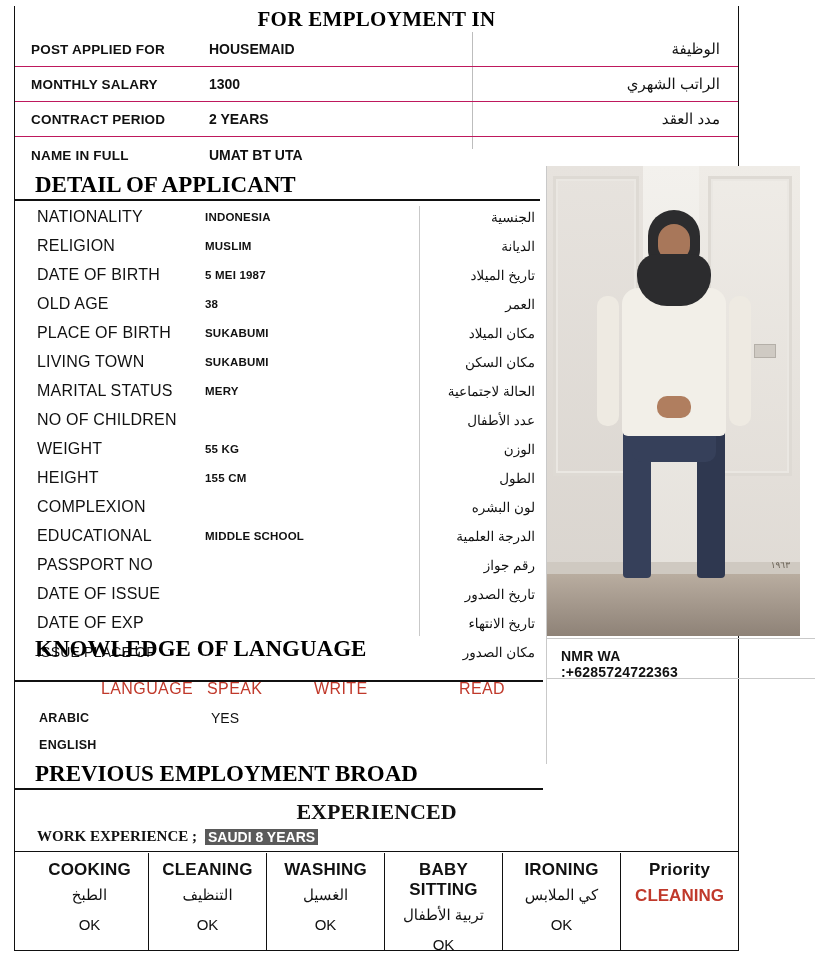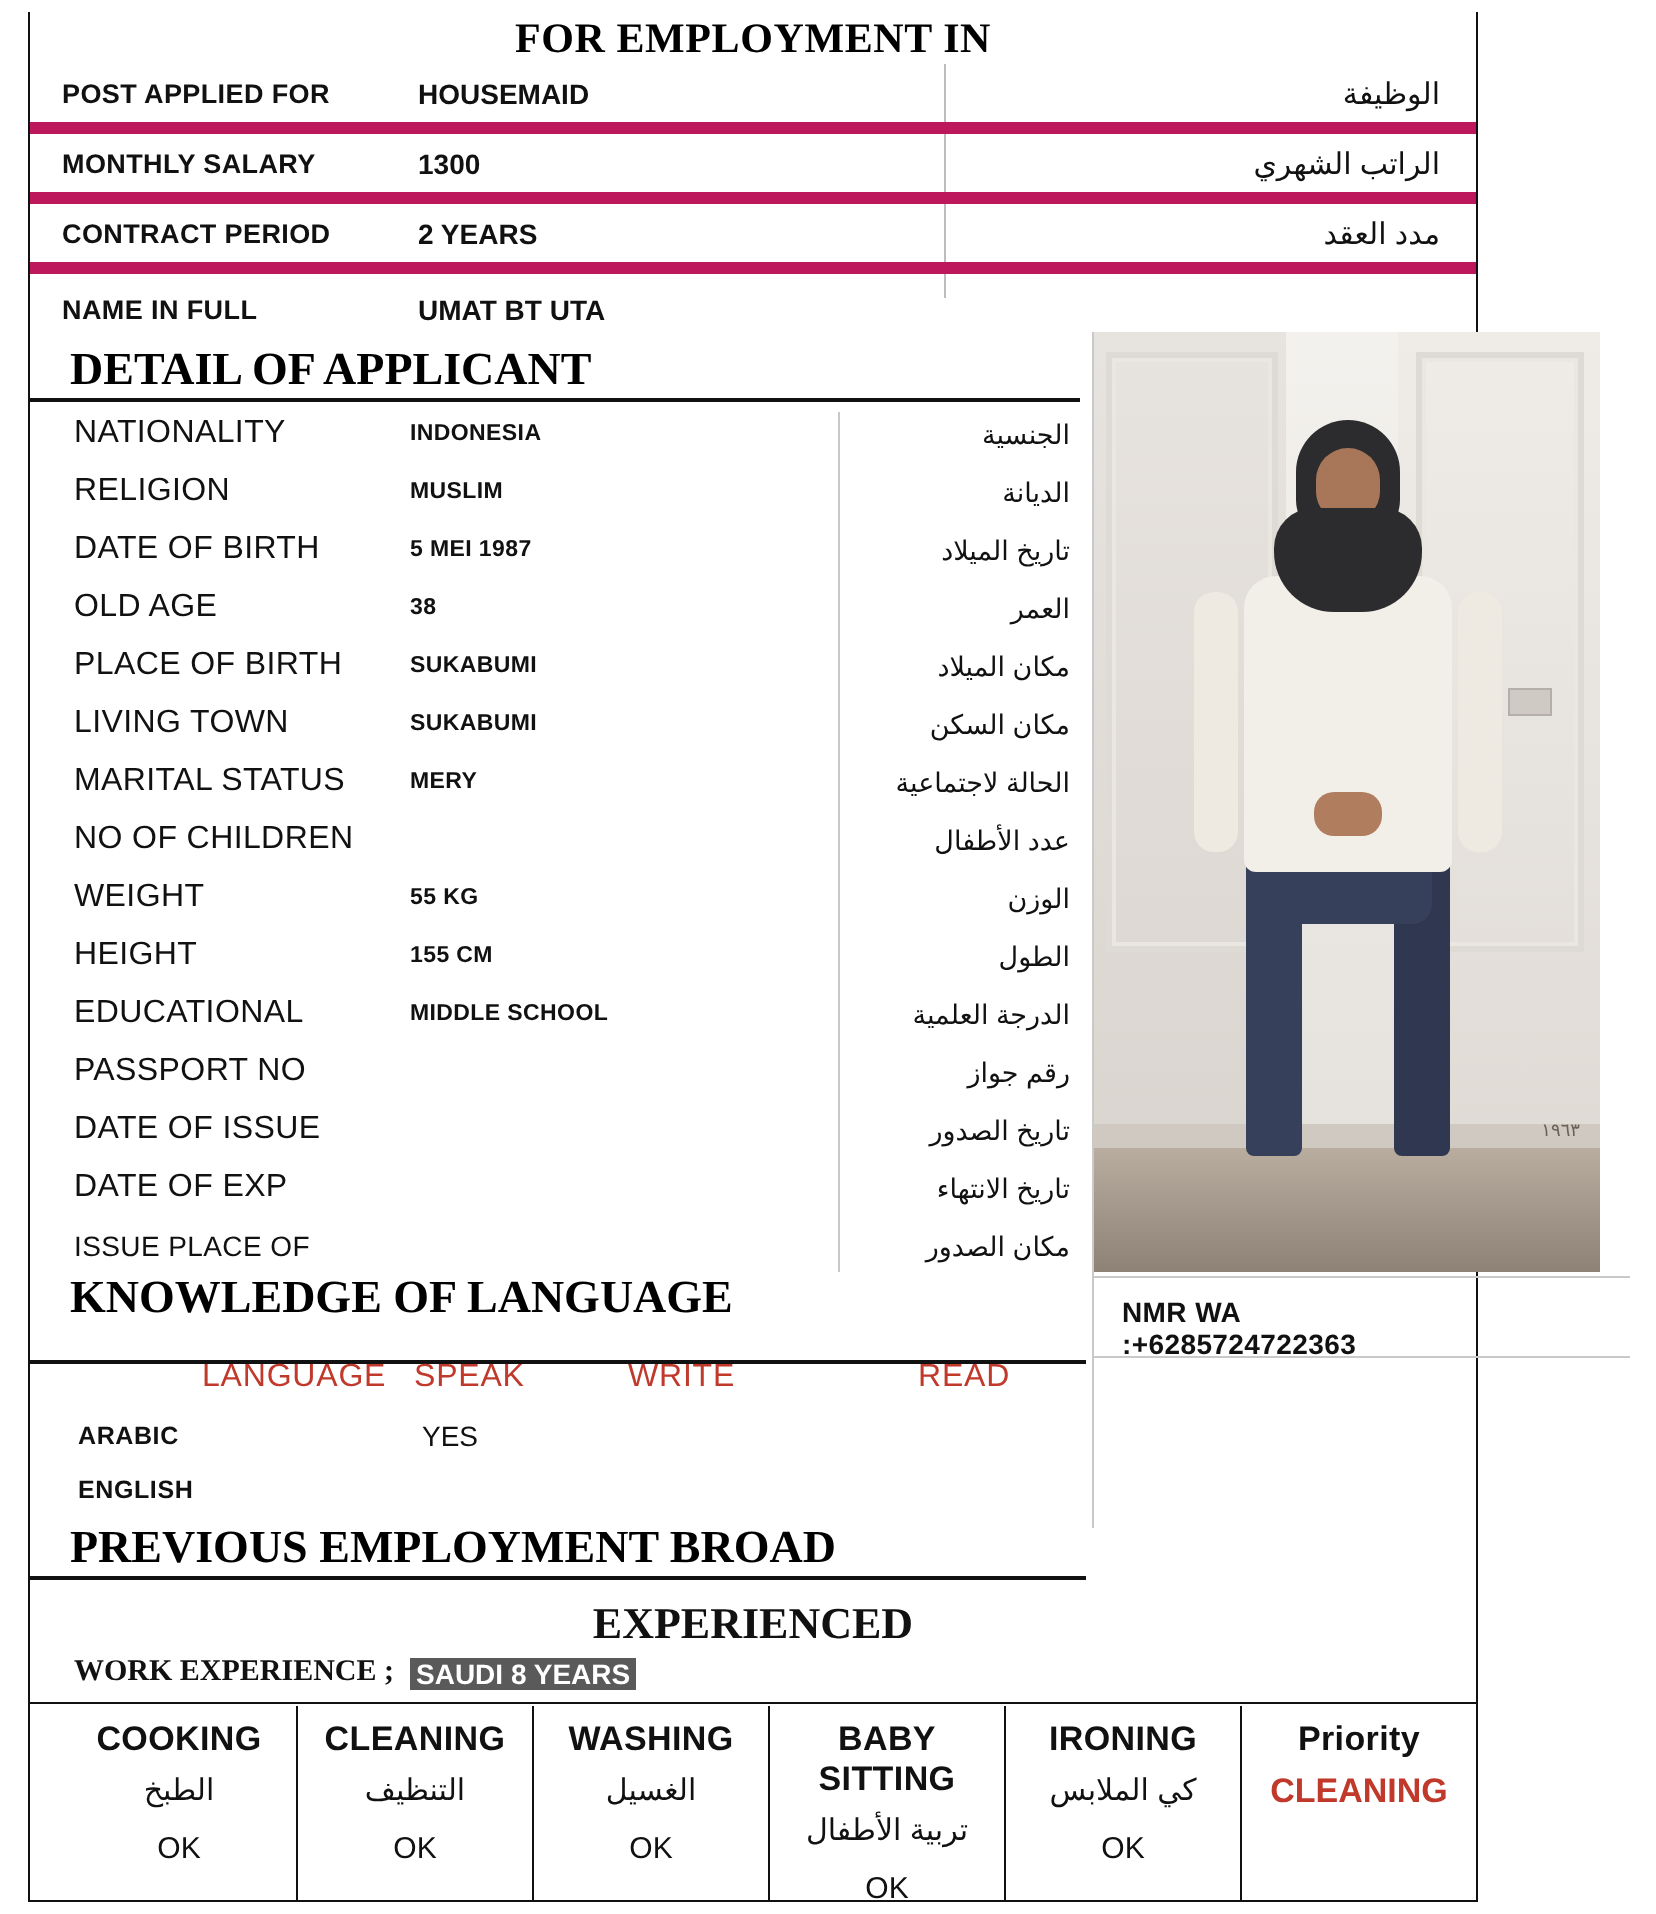--- a/index.html
+++ b/index.html
@@ -36,21 +36,21 @@
   }
   
   .topblock {
     position: absolute;
     left: 0; top: 26px; right: 0;
     height: 140px;
   }
   .toprow {
     position: relative;
     height: 35px;
-    border-bottom: 6px solid #be185d;
+    border-bottom: 1px solid #be185d;
   }
   .toprow:last-child { border-bottom: none; }
   .toprow .lbl {
     position: absolute;
     left: 16px; top: 50%;
     transform: translateY(-50%);
     font-size: 13.5px;
     font-weight: bold;
     letter-spacing: .2px;
     color: #111;
@@ -389,20 +389,25 @@
         <span class="dl">WEIGHT</span>
         <span class="dv">55  KG</span>
         <span class="da">الوزن</span>
       </div>
       <div class="drow">
         <span class="dl">HEIGHT</span>
         <span class="dv">155 CM</span>
         <span class="da">الطول</span>
       </div>
       <div class="drow">
+        <span class="dl">COMPLEXION</span>
+        <span class="dv"></span>
+        <span class="da">لون البشره</span>
+      </div>
+      <div class="drow">
         <span class="dl">EDUCATIONAL</span>
         <span class="dv">MIDDLE SCHOOL</span>
         <span class="da">الدرجة العلمية</span>
       </div>
       <div class="drow">
         <span class="dl">PASSPORT NO</span>
         <span class="dv"></span>
         <span class="da">رقم جواز</span>
       </div>
       <div class="drow">

